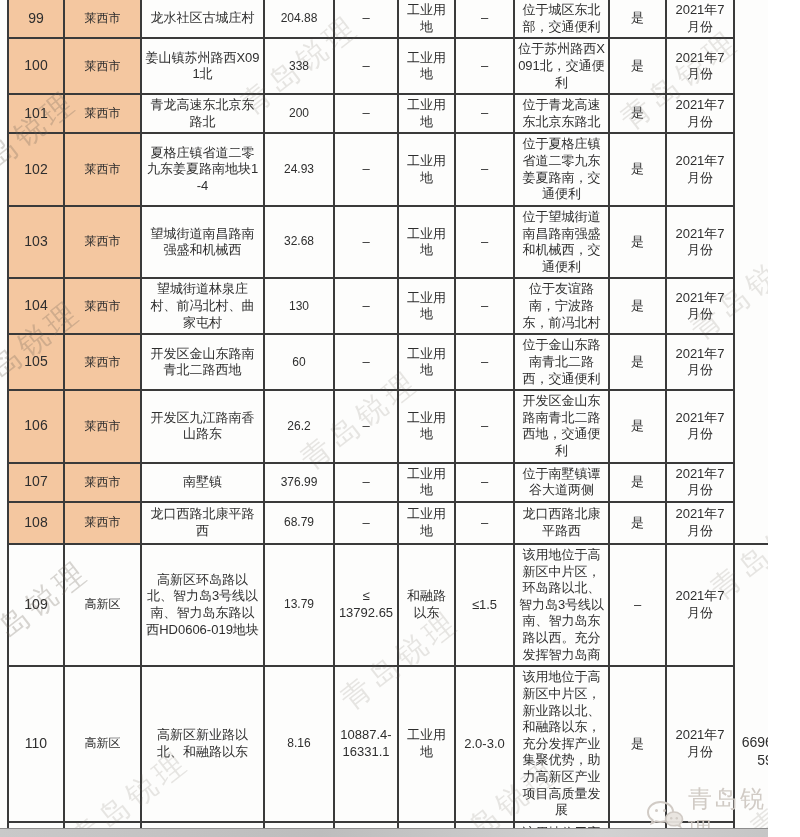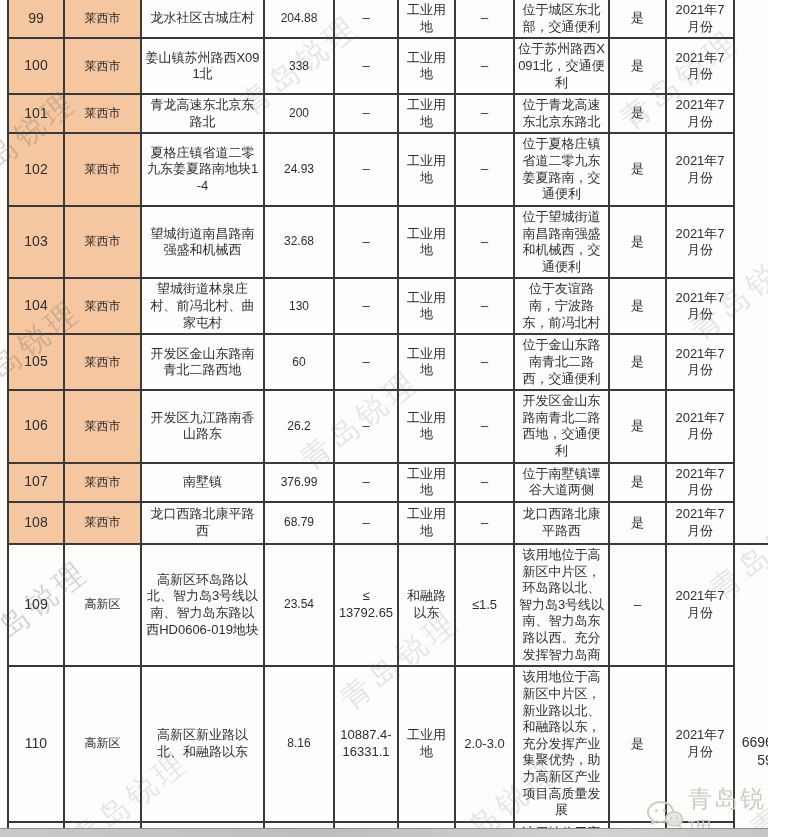--- a/index.html
+++ b/index.html
@@ -169,21 +169,21 @@
             <td class="c-use">工业用地</td>
             <td class="c-ratio">–</td>
             <td class="c-desc">龙口西路北康平路西</td>
             <td class="c-confirm">是</td>
             <td class="c-date">2021年7月份</td>
           </tr>
           <tr style="height: 115px;">
             <td class="c-no">109</td>
             <td class="c-district">高新区</td>
             <td class="c-location">高新区环岛路以北、智力岛3号线以南、智力岛东路以西HD0606-019地块</td>
-            <td class="c-area">23.54</td>
+            <td class="c-area">13.79</td>
             <td class="c-price">≤
 13792.65</td>
             <td class="c-use">和融路以东</td>
             <td class="c-ratio">≤1.5</td>
             <td class="c-desc">该用地位于高新区中片区，环岛路以北、智力岛3号线以南、智力岛东路以西。充分发挥智力岛商</td>
             <td class="c-confirm">–</td>
             <td class="c-date">2021年7月份</td>
             <td class="c-side" rowspan="3">66966959</td>
           </tr>
           <tr style="height: 142px;">

